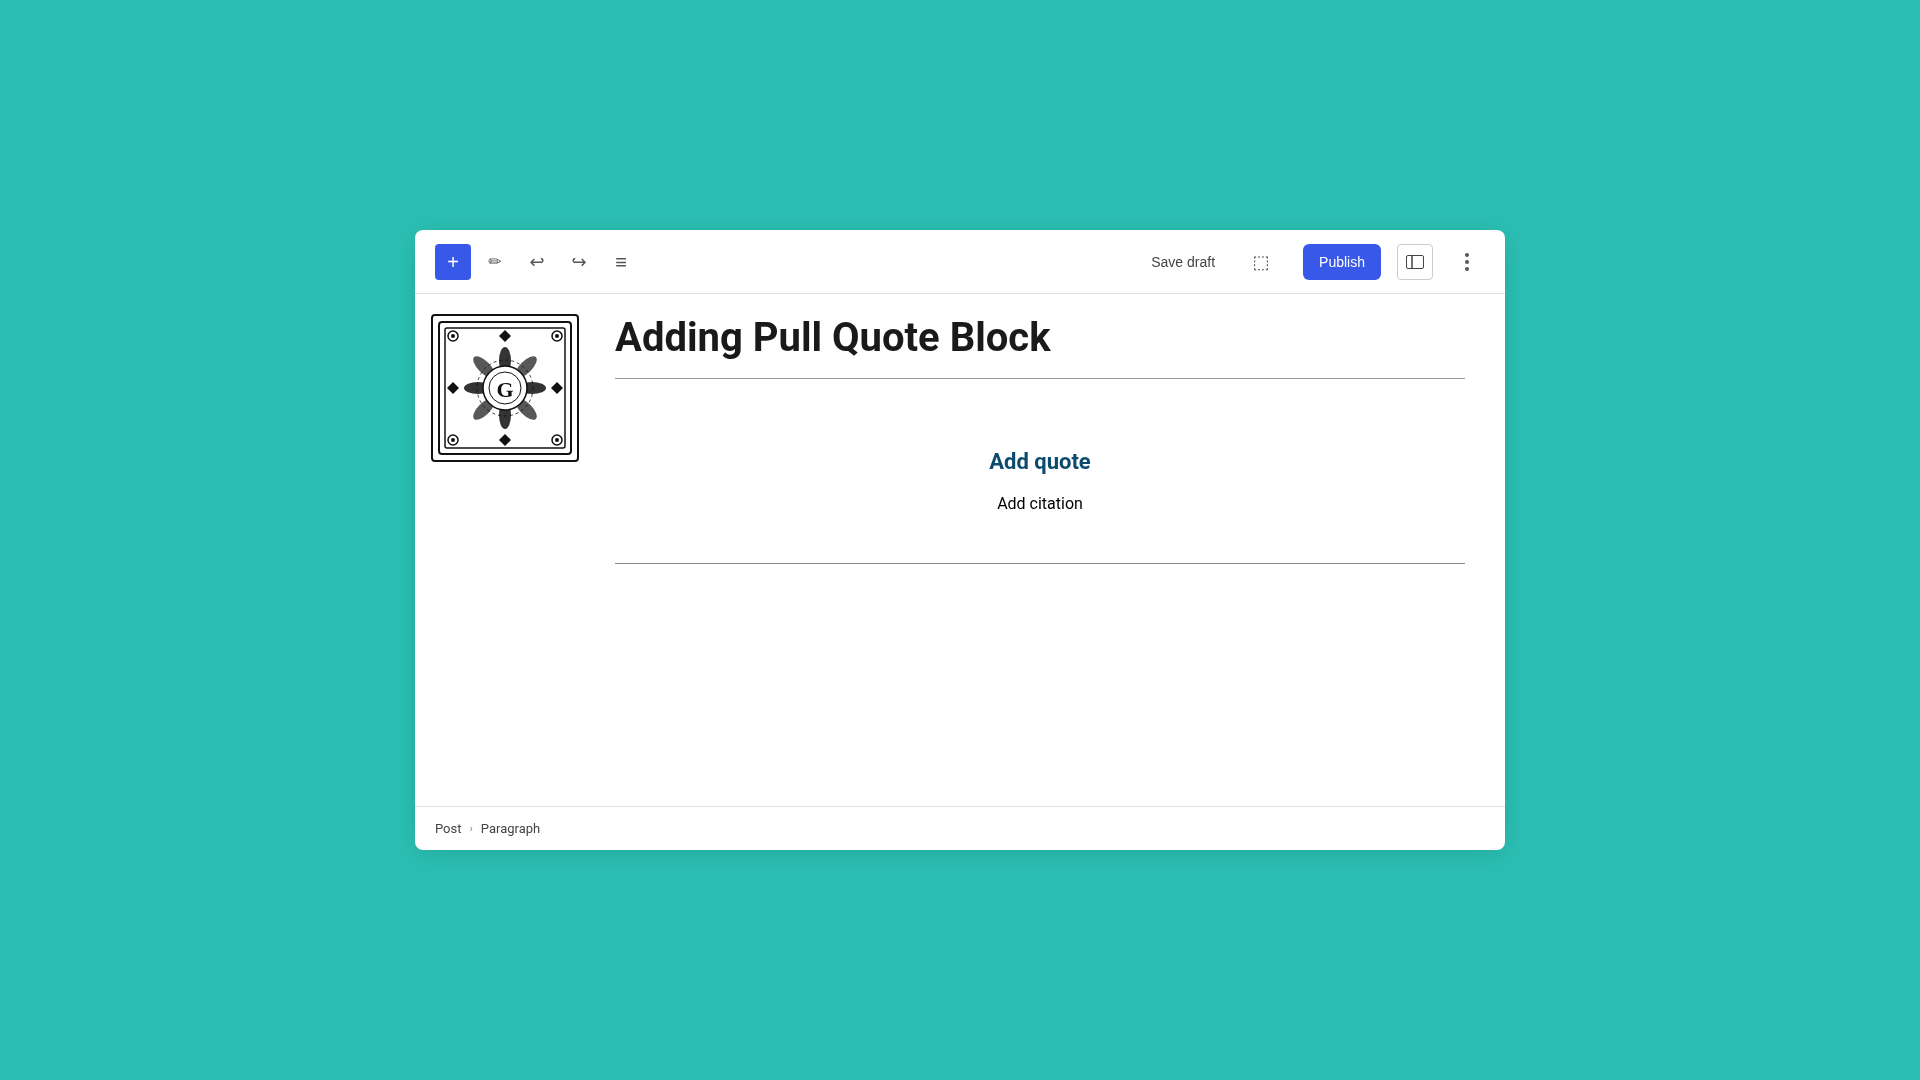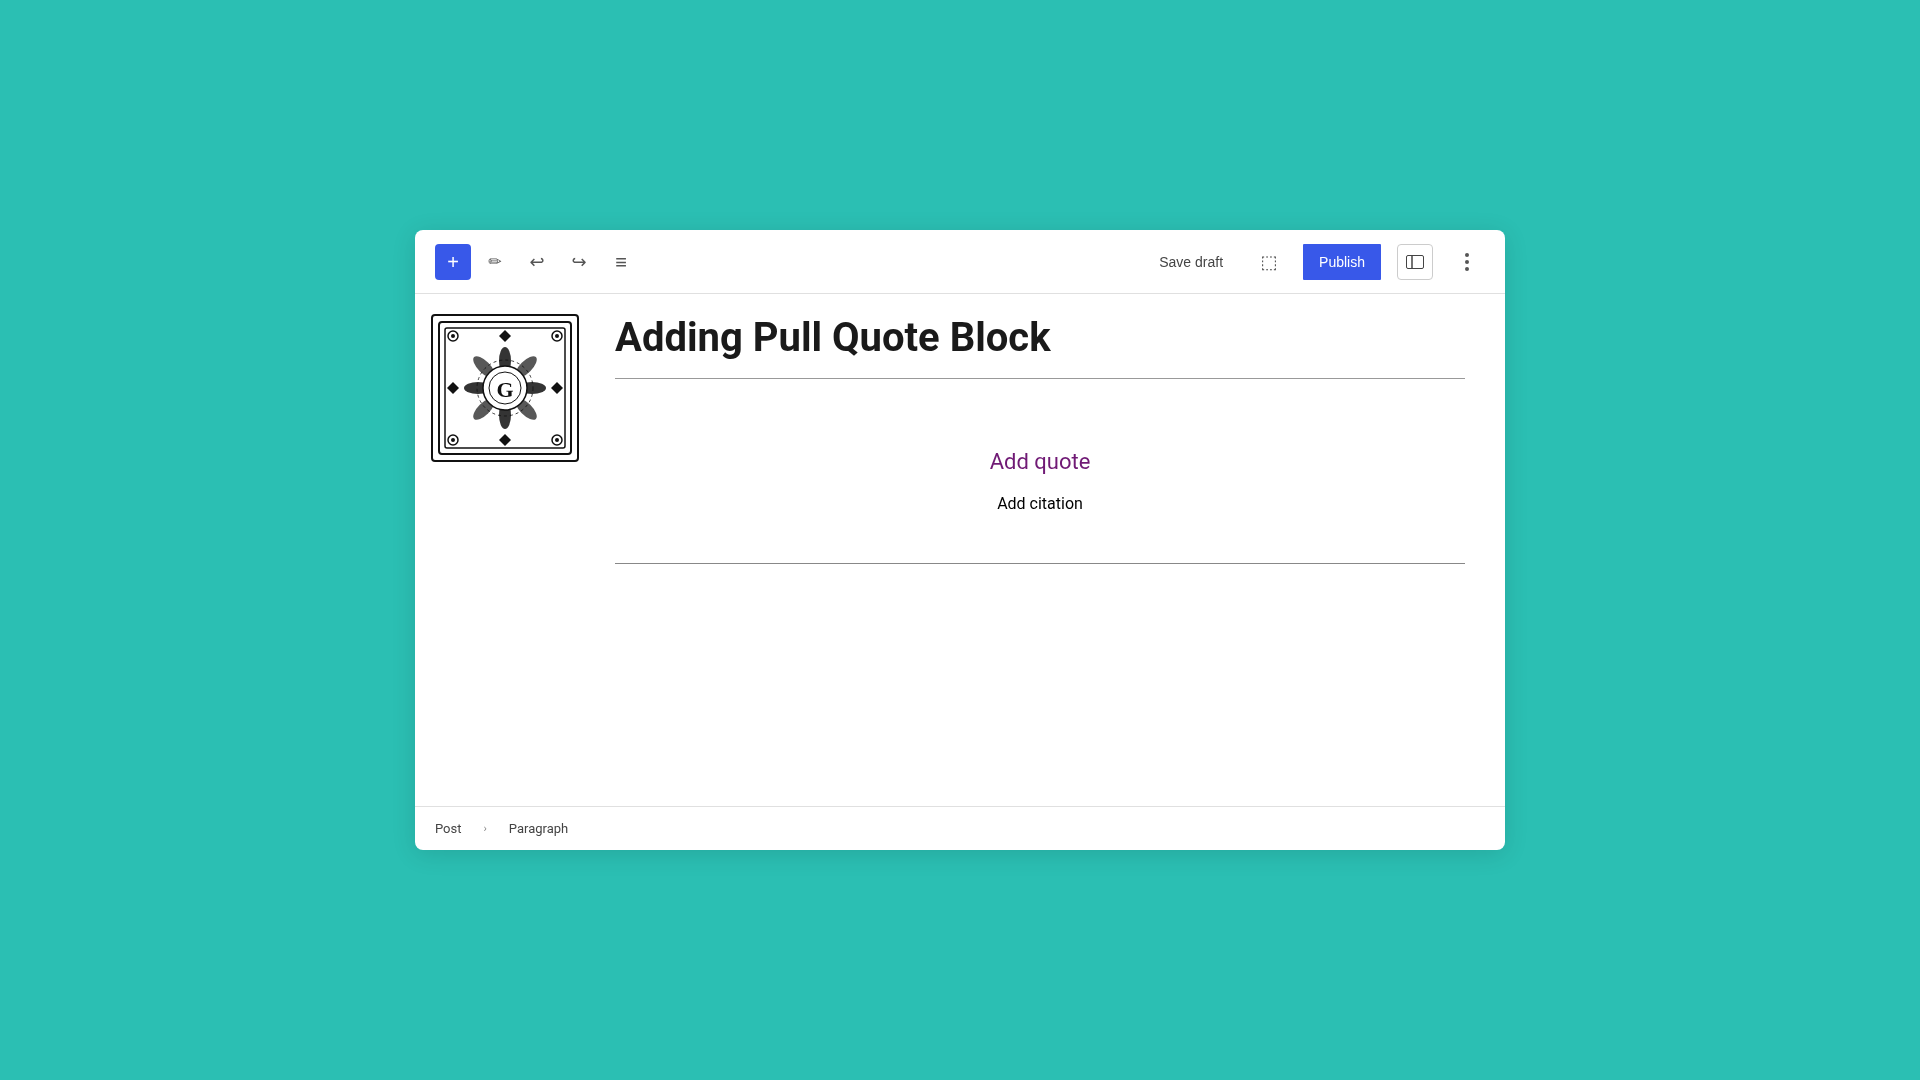--- a/index.html
+++ b/index.html
@@ -103,26 +103,27 @@
       display: flex;
       align-items: center;
       justify-content: center;
       border-radius: 4px;
     }
 
     .btn-publish {
       background: #3858e9;
       color: #fff;
       border: none;
-      border-radius: 1px;
+      border-radius: 6px;
       padding: 8px 16px;
       font-size: 14px;
       font-weight: 500;
       cursor: pointer;
       height: 36px;
+      margin-left: 8px;
     }
 
     .btn-settings {
       background: none;
       border: 1px solid #ccc;
       border-radius: 4px;
       width: 36px;
       height: 36px;
       display: flex;
       align-items: center;
@@ -211,38 +212,39 @@
     .pull-quote-content {
       display: flex;
       flex-direction: column;
       align-items: center;
       padding: 40px 20px;
       gap: 20px;
       width: 100%;
     }
 
     .add-quote-text {
-      color: #701a75;
+      color: #0c4a6e;
       font-size: 22px;
       text-align: center;
+      font-weight: bold;
     }
 
     .add-citation-text {
       color: #000000;
       font-size: 16px;
       text-align: center;
     }
 
     
     .breadcrumb-bar {
       border-top: 1px solid #e0e0e0;
       padding: 14px 20px;
       display: flex;
       align-items: center;
-      gap: 22px;
+      gap: 8px;
       font-size: 13px;
       color: #444;
       flex-shrink: 0;
     }
 
     .breadcrumb-chevron {
       color: #888;
       font-size: 11px;
     }
 

